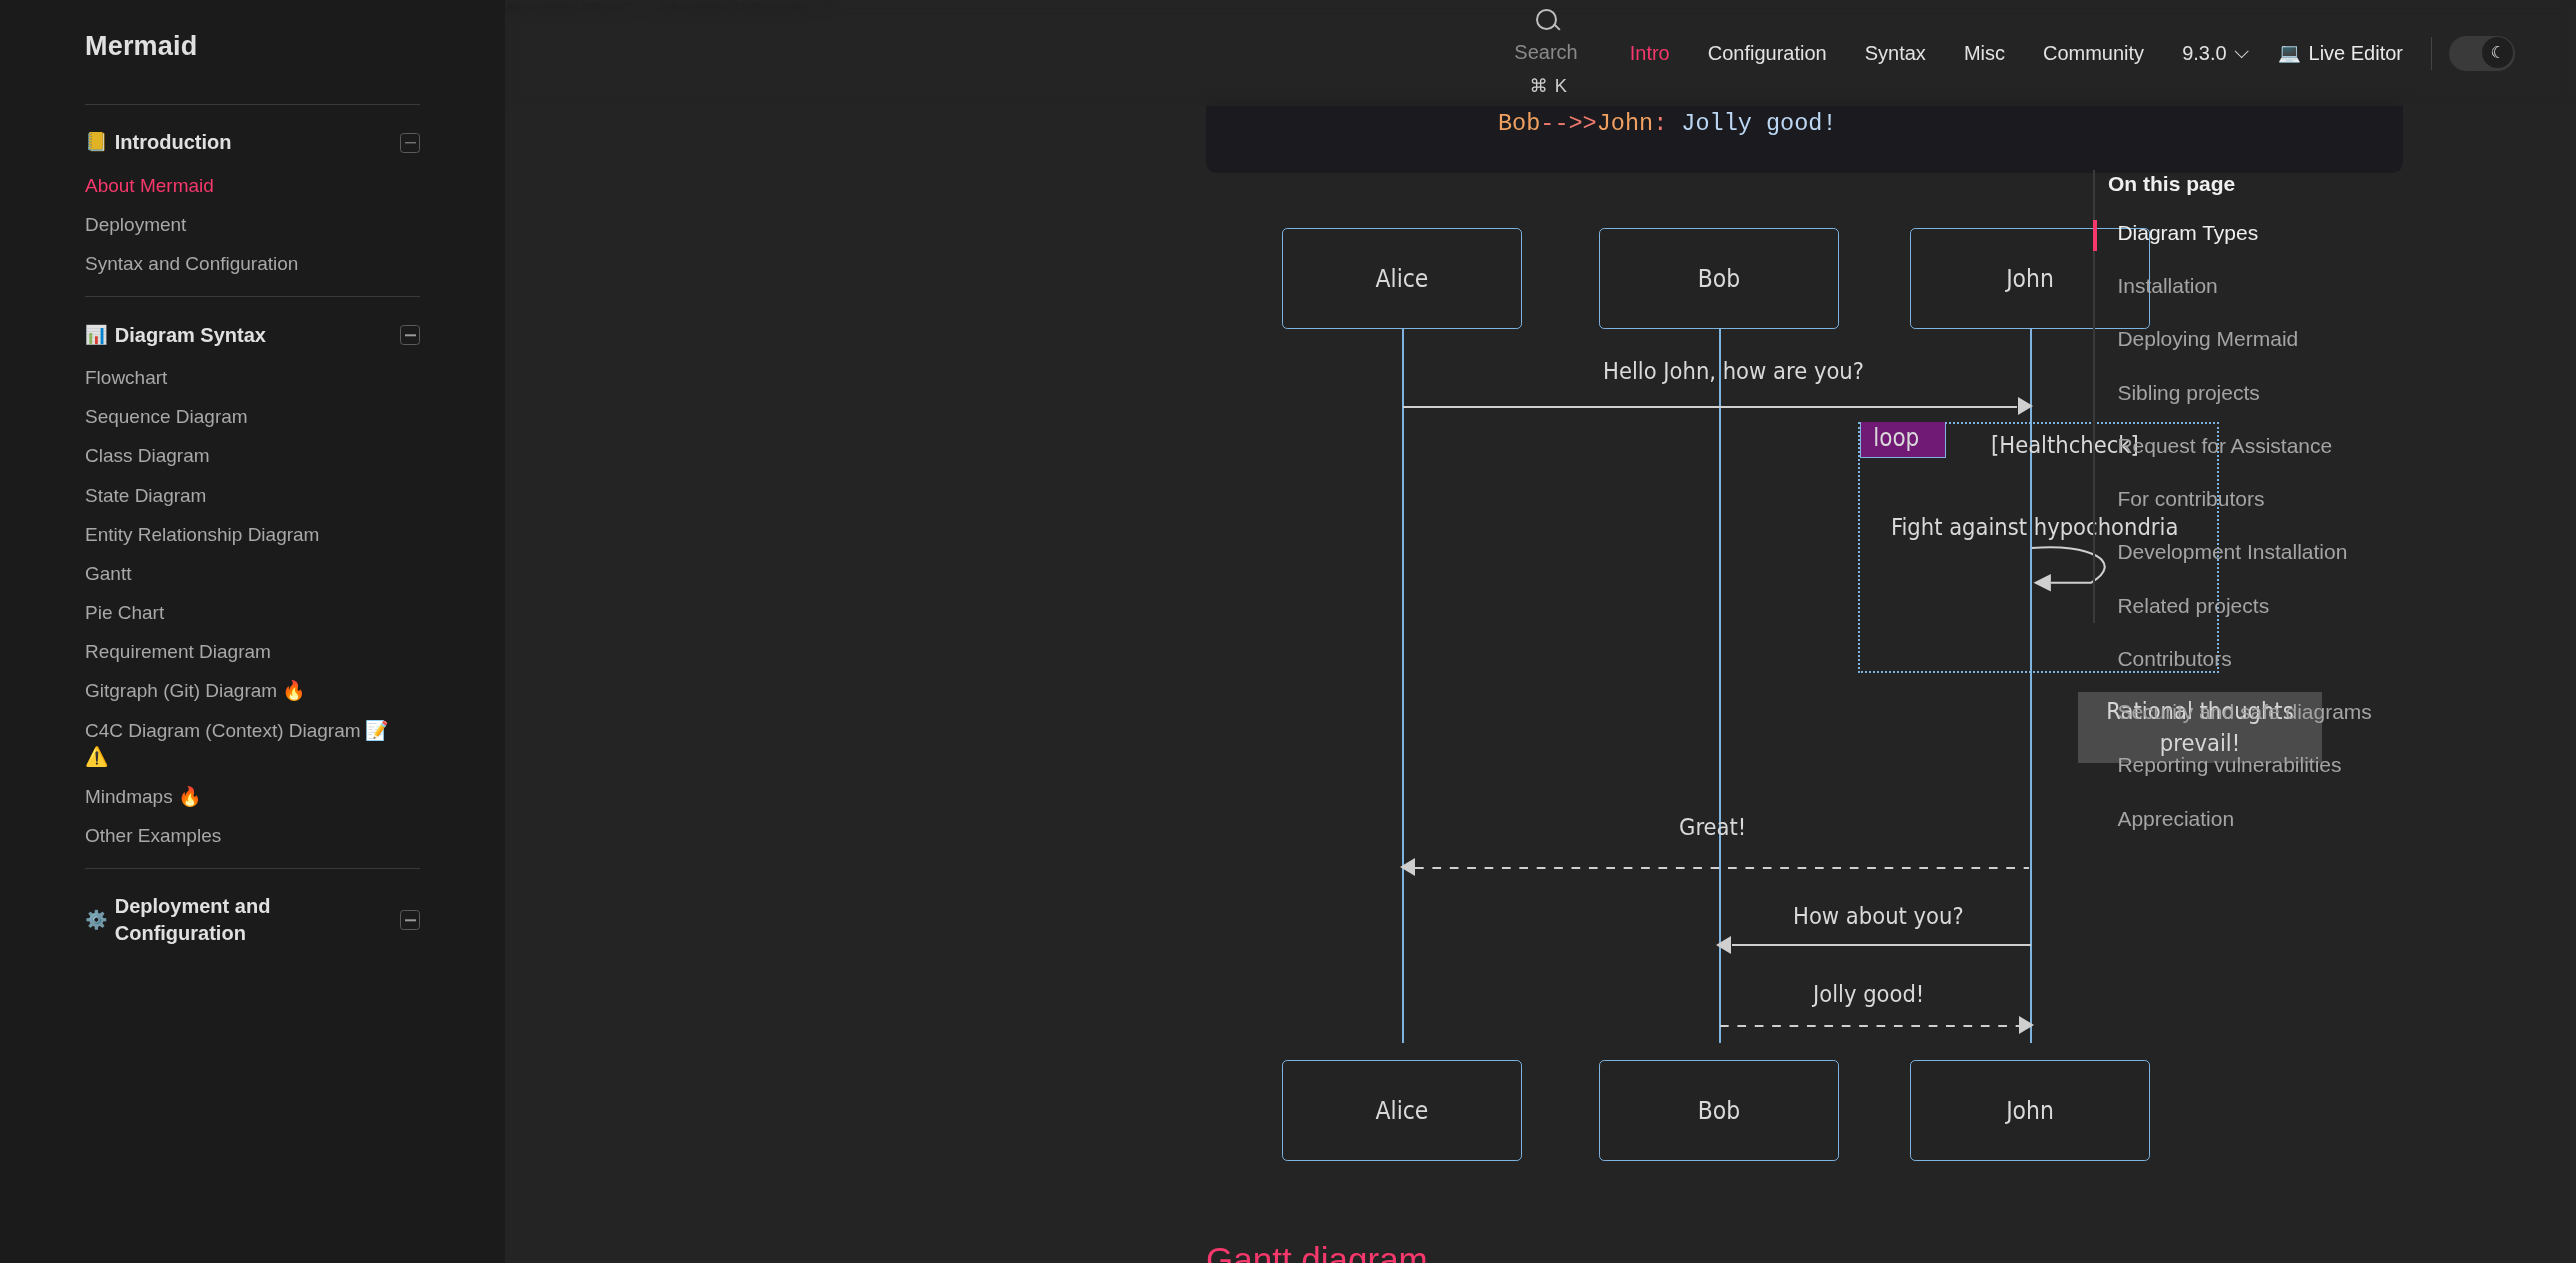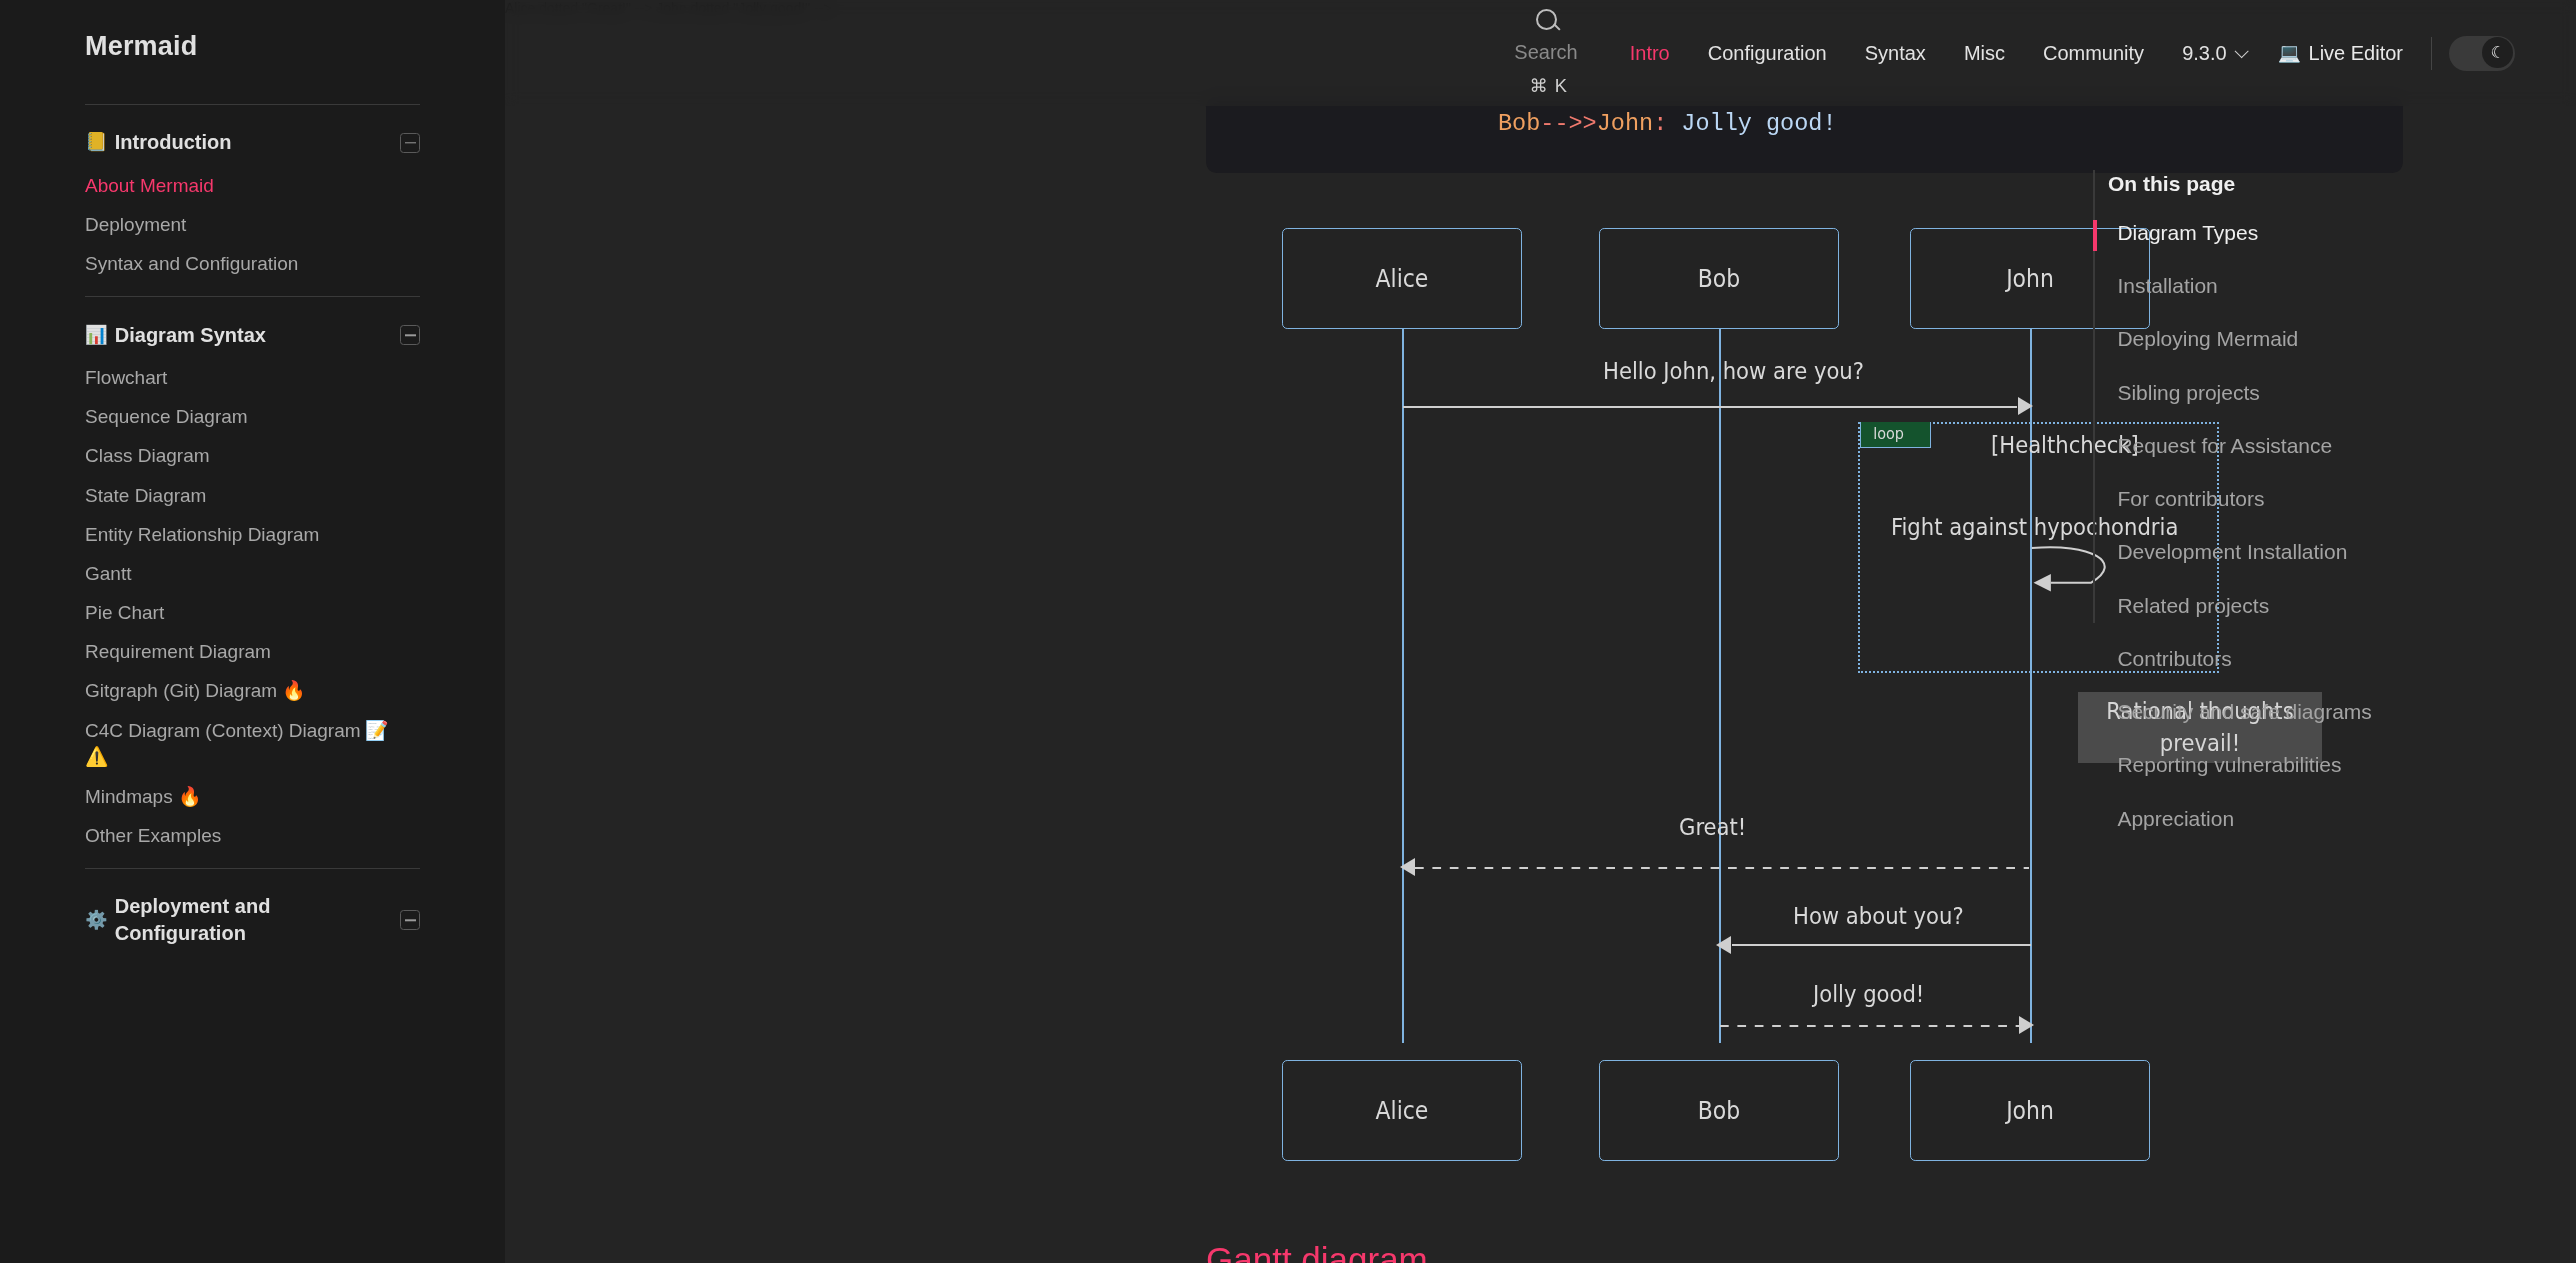--- a/index.html
+++ b/index.html
@@ -138,21 +138,21 @@
   .arrow-l { border-right: 15.7px solid #cfcfcf; }
   .msg-label {
     position: absolute; color: #d9d9d9; font-size: 23.5px; white-space: nowrap;
     font-family: "DejaVu Sans Condensed", "Liberation Sans", sans-serif;
   }
   .loop-box {
     position: absolute; border: 2.6px dotted #7fb3e0; background: transparent;
   }
   .loop-tab {
     position: absolute; border: 1.6px solid #7fb3e0; border-top: none;
-    background: #14532d; color: #d9d9d9; font-size: 16px;
+    background: #701a75; color: #d9d9d9; font-size: 24px;
     padding: 2.6px 26px 4.4px 12.2px; line-height: 1.15;
     font-family: "DejaVu Sans Condensed", "Liberation Sans", sans-serif;
   }
   .loop-cond {
     position: absolute; color: #d9d9d9; font-size: 23.5px; white-space: nowrap;
     font-family: "DejaVu Sans Condensed", "Liberation Sans", sans-serif;
   }
   .self-loop { position: absolute; }
   .note-box {
     position: absolute; background: #4b4b4b; color: #d6d6d6;

